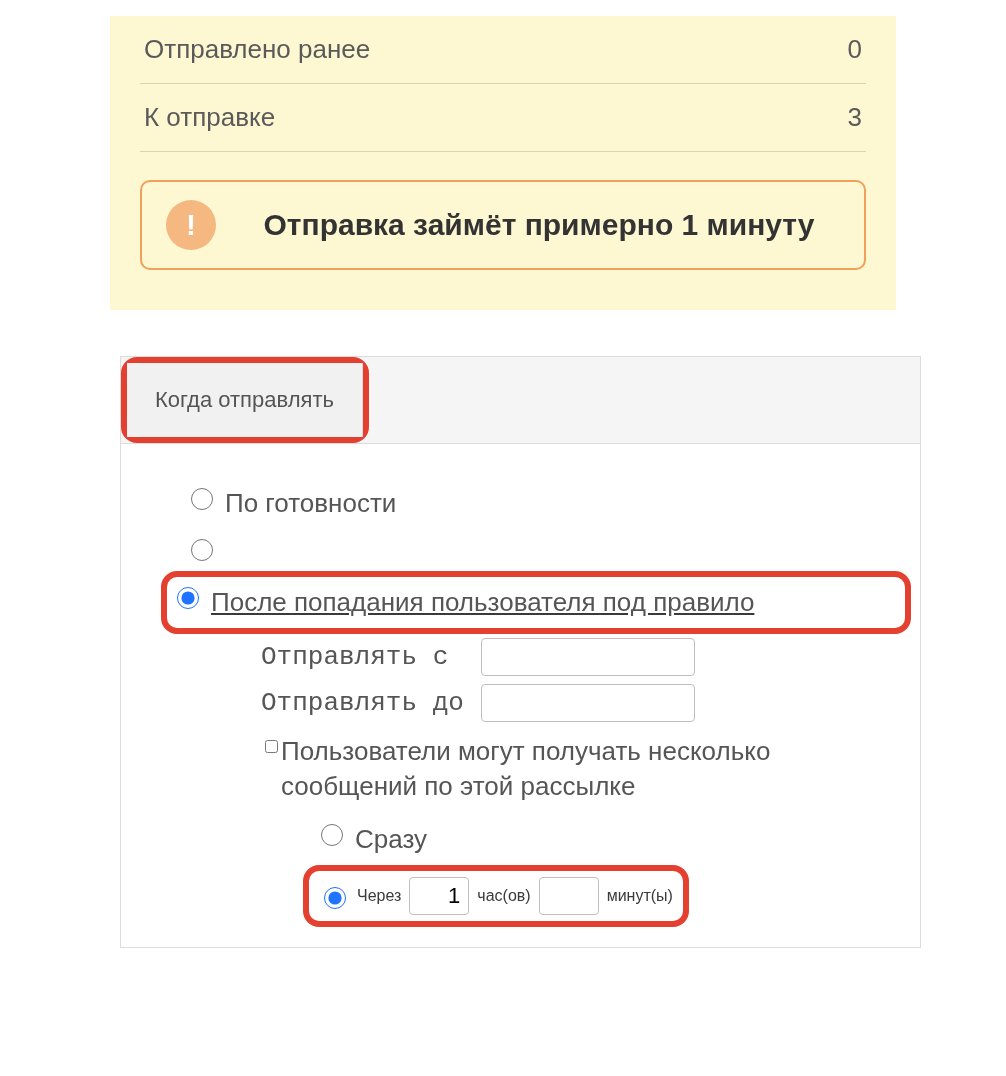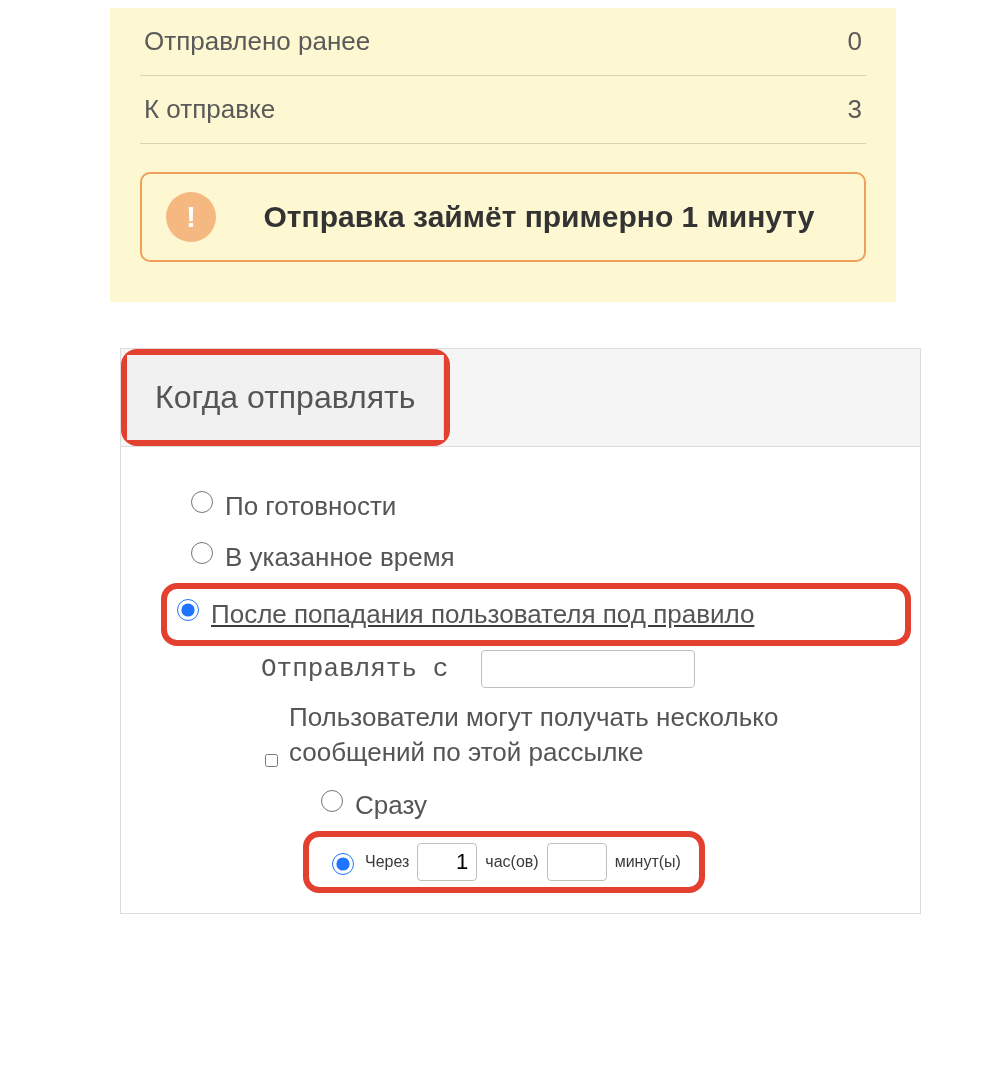--- a/index.html
+++ b/index.html
@@ -7,21 +7,21 @@
     margin: 0;
     padding: 0;
     font-family: -apple-system, BlinkMacSystemFont, "Segoe UI", Arial, sans-serif;
     background: #fff;
     color: #3a3a3a;
     width: 1006px;
   }
 
   
   .summary-panel {
-    margin: 8px 110px 0 110px;
+    margin: 16px 110px 0 110px;
     background: #fdf7d2;
     padding: 0 30px 40px 30px;
   }
   .stat-row {
     display: flex;
     justify-content: space-between;
     align-items: center;
     padding: 18px 4px 18px 4px;
     border-bottom: 1px solid #d9d4b2;
   }
@@ -71,21 +71,21 @@
     border: 1px solid #dcdcdc;
   }
   .tab-bar {
     background: #f5f5f5;
     border-bottom: 1px solid #dcdcdc;
     padding: 0;
     display: flex;
   }
   .tab {
     padding: 24px 28px;
-    font-size: 32px;
+    font-size: 22px;
     color: #555;
     border-right: 1px solid #dcdcdc;
     background: #f1f1f1;
   }
 
   .radio-list {
     padding: 34px 30px 20px 70px;
   }
   .radio-row {
     display: flex;
@@ -126,22 +126,22 @@
     font-size: 22px;
     padding: 2px 8px;
     text-align: right;
   }
   .tx-small {
     width: 60px;
   }
 
   .checkbox-line {
     display: flex;
-    align-items: flex-end;
-    gap: 8px;
+    align-items: flex-start;
+    gap: 0;
     padding: 8px 0 4px 0;
     font-size: 26px;
     color: #555;
     line-height: 1.35;
   }
   .checkbox-line input[type="checkbox"] {
     margin-top: 6px;
   }
 
   .sub-radio-block {
@@ -163,21 +163,21 @@
     padding: 0;
   }
   .hl-wide {
     display: flex;
     width: 750px;
   }
   .hl-line {
     display: inline-flex;
     gap: 8px;
     align-items: center;
-    padding: 6px 18px;
+    padding: 6px 10px;
   }
 </style>
 </head>
 <body>
 
 <div class="summary-panel">
   <div class="stat-row">
     <span class="stat-label">Отправлено ранее</span>
     <span class="stat-value">0</span>
   </div>
@@ -202,36 +202,39 @@
 
   <div class="radio-list">
 
     <label class="radio-row">
       <input type="radio" name="when" style="">
       <span>По готовности</span>
     </label>
 
     <label class="radio-row">
       <input type="radio" name="when" style="">
-      <span>В указанное время</span>
     </label>
 
     <div style="margin-left:-30px;text-decoration:underline;">
       <div class="hl hl-wide">
         <label class="radio-row" style="padding:4px 0;">
           <input type="radio" name="when" checked="" style="">
           <span>После попадания пользователя под правило</span>
         </label>
       </div>
     </div>
 
     <div class="sub-block">
 
       <div class="form-line">
         <span class="field-label">Отправлять с</span>
+        <input class="tx-input" type="text" value="" style="">
+      </div>
+      <div class="form-line">
+        <span class="field-label">Отправлять до</span>
         <input class="tx-input" type="text" value="" style="">
       </div>
 
       <label class="checkbox-line">
         <input type="checkbox" style="">
         <span style="max-width:560px;">Пользователи могут получать несколько сообщений по этой рассылке</span>
       </label>
 
       <div class="sub-radio-block">
         <label class="radio-row">

